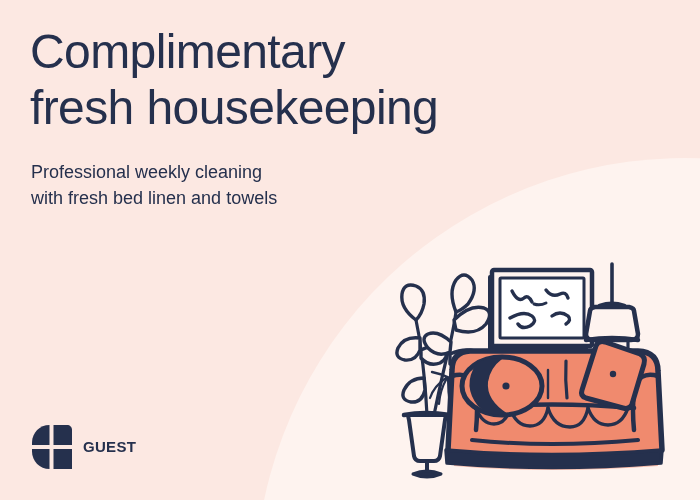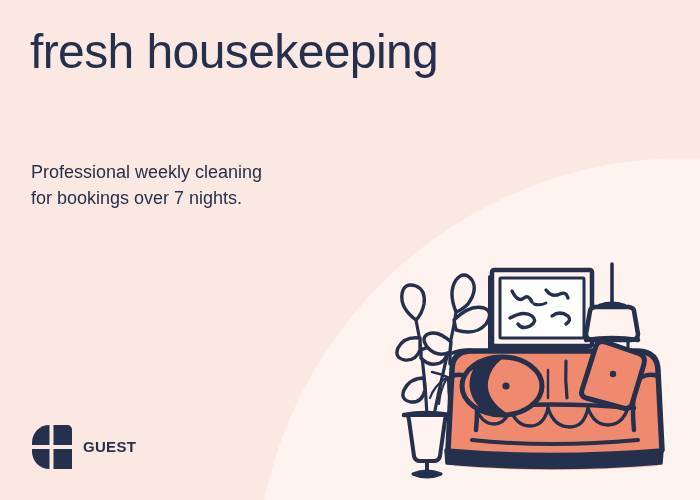--- a/index.html
+++ b/index.html
@@ -76,26 +76,27 @@
 </head>
 <body>
 
 <div id="banner">
 
   <div id="bg-blob"></div>
 
   <div id="content">
 
     <h1 id="headline">
+      <span class="hl-line">Complimentary</span>
       <span class="hl-line">fresh housekeeping</span>
     </h1>
 
     <p id="subcopy">
       <span class="sub-line">Professional weekly cleaning</span>
-      <span class="sub-line">for bookings over 7 nights.</span>
+      <span class="sub-line">with fresh bed linen and towels</span>
     </p>
 
     <div id="logo">
       <svg id="logo-mark" viewBox="0 0 42 46" aria-hidden="true">
 
         <path d="M18.5 1 H18.5 C8.8 1 1 8.8 1 18.5 V21 H18.5 Z" fill="#25304d"></path>
 
         <path d="M22.5 1 H36 C39 1 41 3 41 6 V21 H22.5 Z" fill="#25304d"></path>
 
         <path d="M1 25 H18.5 V45 H18.5 C8.8 45 1 37.2 1 27.5 Z" fill="#25304d"></path>

